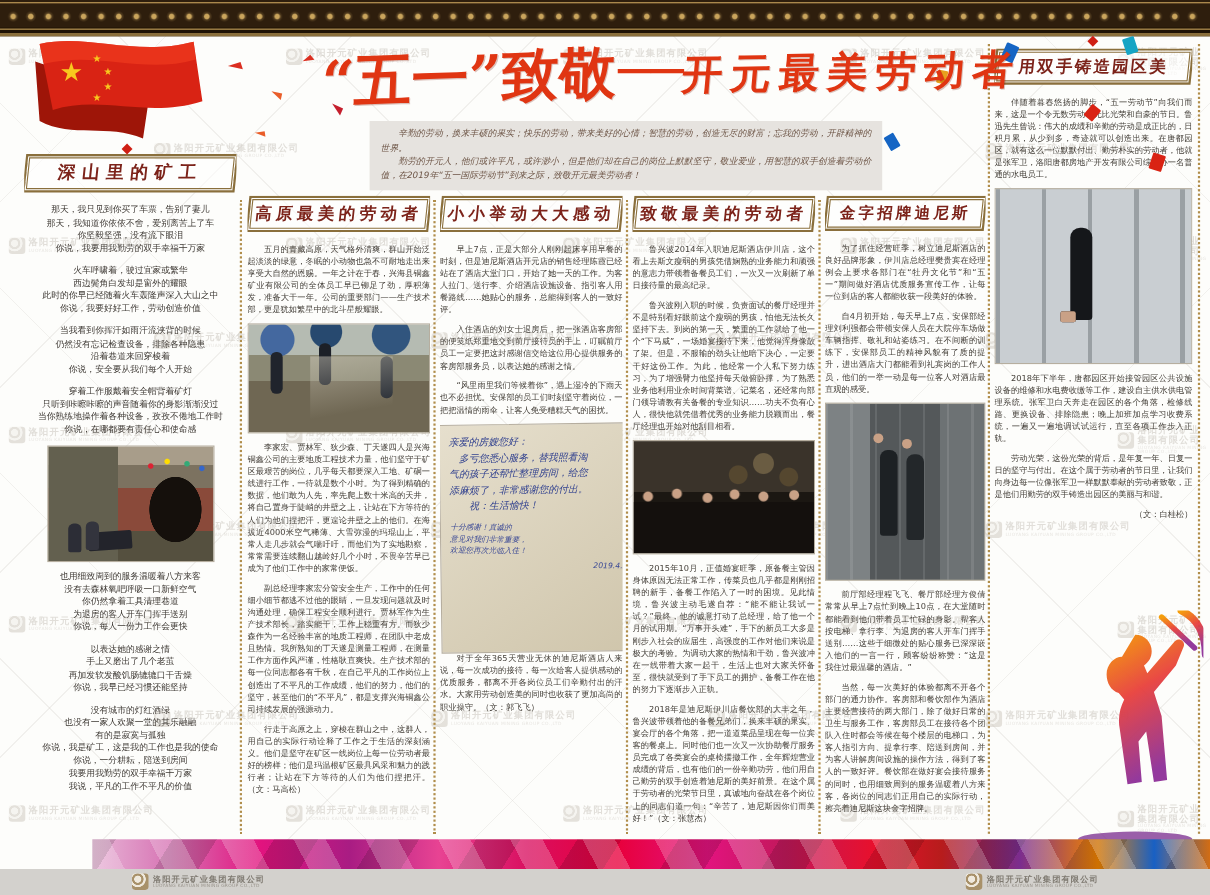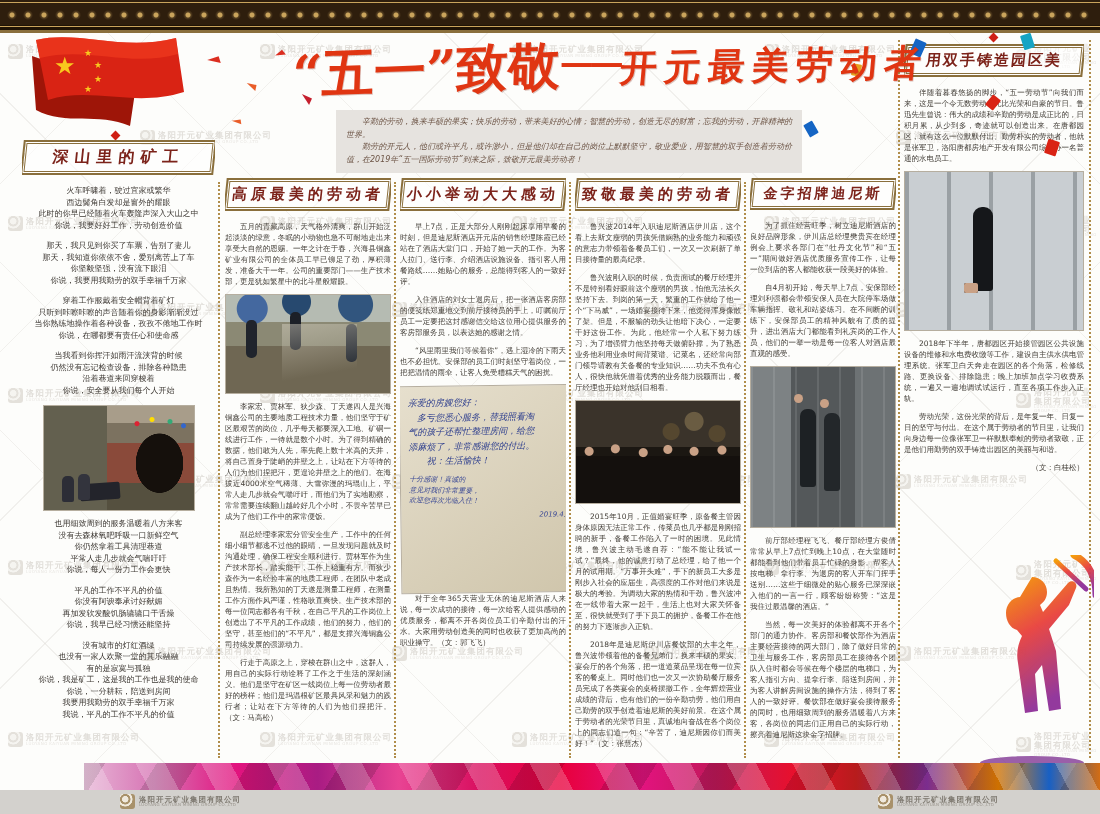--- a/index.html
+++ b/index.html
@@ -477,54 +477,54 @@
   <div class="rframe-r"></div>
   <div class="dia" style="left:112px;top:132px;"></div>
   <div class="dia" style="left:990px;top:34px;"></div>
 
   <section class="col col-left">
     <div class="head-wrap">
         <div class="col-head">深山里的矿工</div>
       </div>
     <div class="col-body">
         <div class="stanza">
+          <div class="pl">那天，我只见到你买了车票，告别了妻儿</div>
+          <div class="pl">那天，我知道你依依不舍，爱别离苦上了车</div>
+          <div class="pl">你坚毅坚强，没有流下眼泪</div>
+          <div class="pl">你说，我要用我勤劳的双手幸福千万家</div>
+        </div>
+        <div class="stanza">
           <div class="pl">火车呼啸着，驶过宜家或繁华</div>
           <div class="pl">西边鬓角白发却是窗外的耀眼</div>
           <div class="pl">此时的你早已经随着火车轰隆声深入大山之中</div>
           <div class="pl">你说，我要好好工作，劳动创造价值</div>
         </div>
         <div class="stanza">
-          <div class="pl">那天，我只见到你买了车票，告别了妻儿</div>
-          <div class="pl">那天，我知道你依依不舍，爱别离苦上了车</div>
-          <div class="pl">你坚毅坚强，没有流下眼泪</div>
-          <div class="pl">你说，我要用我勤劳的双手幸福千万家</div>
+          <div class="pl">当我看到你挥汗如雨汗流浃背的时候</div>
+          <div class="pl">仍然没有忘记检查设备，排除各种隐患</div>
+          <div class="pl">沿着巷道来回穿梭着</div>
+          <div class="pl">你说，安全要从我们每个人开始</div>
         </div>
         <div class="stanza">
           <div class="pl">穿着工作服戴着安全帽背着矿灯</div>
           <div class="pl">只听到咔嚓咔嚓的声音随着你的身影渐渐没过</div>
           <div class="pl">当你熟练地操作着各种设备，孜孜不倦地工作时</div>
           <div class="pl">你说，在哪都要有责任心和使命感</div>
         </div>
-        <div class="stanza">
-          <div class="pl">当我看到你挥汗如雨汗流浃背的时候</div>
-          <div class="pl">仍然没有忘记检查设备，排除各种隐患</div>
-          <div class="pl">沿着巷道来回穿梭着</div>
-          <div class="pl">你说，安全要从我们每个人开始</div>
-        </div>
         <div class="photo ph-mine"></div>
         <div class="stanza">
           <div class="pl">也用细致周到的服务温暖着八方来客</div>
           <div class="pl">没有去森林氧吧呼吸一口新鲜空气</div>
           <div class="pl">你仍然拿着工具清理巷道</div>
-          <div class="pl">平常人走几步就会气喘吁吁</div>
+          <div class="pl">为退房的客人开车门挥手送别</div>
           <div class="pl">你说，每人一份力工作会更快</div>
         </div>
         <div class="stanza">
-          <div class="pl">平凡的工作不平凡的价值</div>
-          <div class="pl">你没有阿谀奉承讨好献媚</div>
+          <div class="pl">以表达她的感谢之情</div>
+          <div class="pl">手上又磨出了几个老茧</div>
           <div class="pl">再加发软发酸饥肠辘辘口干舌燥</div>
           <div class="pl">你说，我早已经习惯还能坚持</div>
         </div>
         <div class="stanza">
           <div class="pl">没有城市的灯红酒绿</div>
           <div class="pl">也没有一家人欢聚一堂的其乐融融</div>
           <div class="pl">有的是寂寞与孤独</div>
           <div class="pl">你说，我是矿工，这是我的工作也是我的使命</div>
           <div class="pl">你说，一分耕耘，陪送到房间</div>
           <div class="pl">我要用我勤劳的双手幸福千万家</div>

